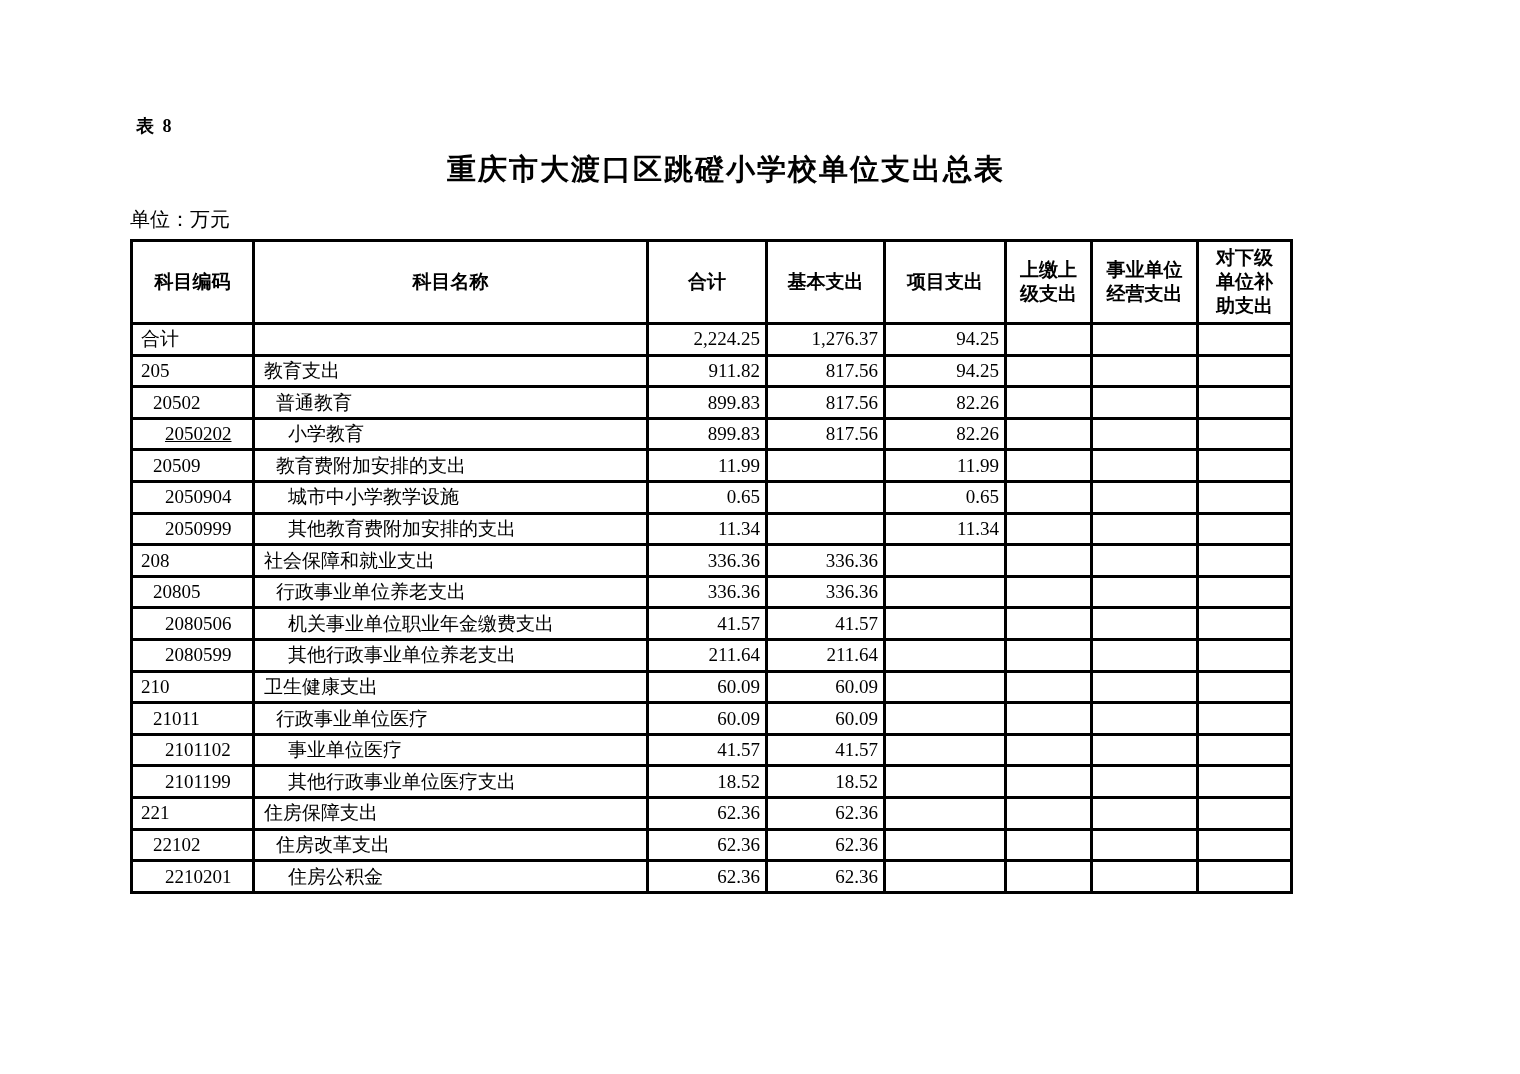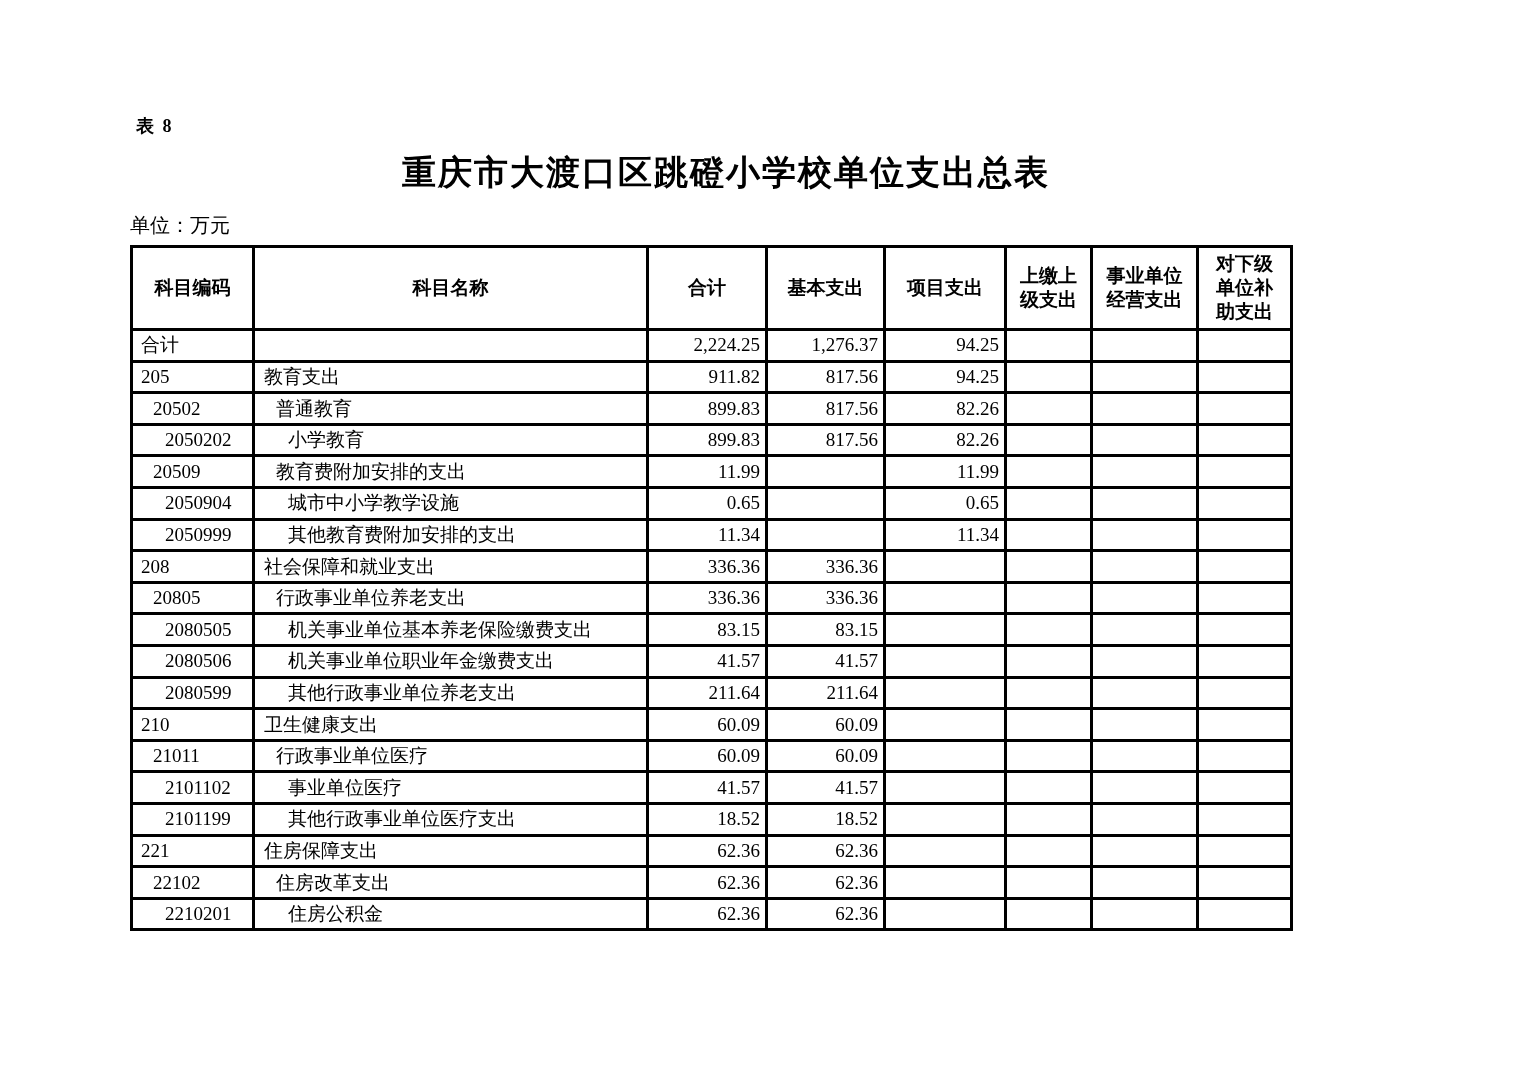--- a/index.html
+++ b/index.html
@@ -23,21 +23,21 @@
     margin-left: 6px;
     font-size: 18px;
     font-weight: bold;
     letter-spacing: 2px;
   }
   .doc-title {
     margin: 12px 0 0 0;
     text-align: center;
     font-family: "Liberation Sans", "DejaVu Sans", sans-serif;
     font-weight: bold;
-    font-size: 34px;
+    font-size: 29px;
     letter-spacing: 2px;
     white-space: nowrap;
   }
   .unit-note {
     margin-top: 16px;
     margin-bottom: 6px;
     text-align: left;
     font-size: 20px;
   }
   table.expense-table {
@@ -142,21 +142,21 @@
     <td class="name" style="padding-left: 21px;">普通教育</td>
     <td class="num">899.83</td>
     <td class="num">817.56</td>
     <td class="num">82.26</td>
     <td class="num"></td>
     <td class="num"></td>
     <td class="num"></td>
   </tr>
 
   <tr>
-    <td class="code" style="padding-left: 32px;">2050202</td>
+    <td class="code" style="padding-left: 32px; text-decoration: underline;">2050202</td>
     <td class="name" style="padding-left: 33px;">小学教育</td>
     <td class="num">899.83</td>
     <td class="num">817.56</td>
     <td class="num">82.26</td>
     <td class="num"></td>
     <td class="num"></td>
     <td class="num"></td>
   </tr>
 
   <tr>
@@ -207,30 +207,20 @@
     <td class="code" style="padding-left: 20px;">20805</td>
     <td class="name" style="padding-left: 21px;">行政事业单位养老支出</td>
     <td class="num">336.36</td>
     <td class="num">336.36</td>
     <td class="num"></td>
     <td class="num"></td>
     <td class="num"></td>
     <td class="num"></td>
   </tr>
 
-  <tr>
-    <td class="code" style="padding-left: 32px;">2080505</td>
-    <td class="name" style="padding-left: 33px;">机关事业单位基本养老保险缴费支出</td>
-    <td class="num">83.15</td>
-    <td class="num">83.15</td>
-    <td class="num"></td>
-    <td class="num"></td>
-    <td class="num"></td>
-    <td class="num"></td>
-  </tr>
 
   <tr>
     <td class="code" style="padding-left: 32px;">2080506</td>
     <td class="name" style="padding-left: 33px;">机关事业单位职业年金缴费支出</td>
     <td class="num">41.57</td>
     <td class="num">41.57</td>
     <td class="num"></td>
     <td class="num"></td>
     <td class="num"></td>
     <td class="num"></td>

